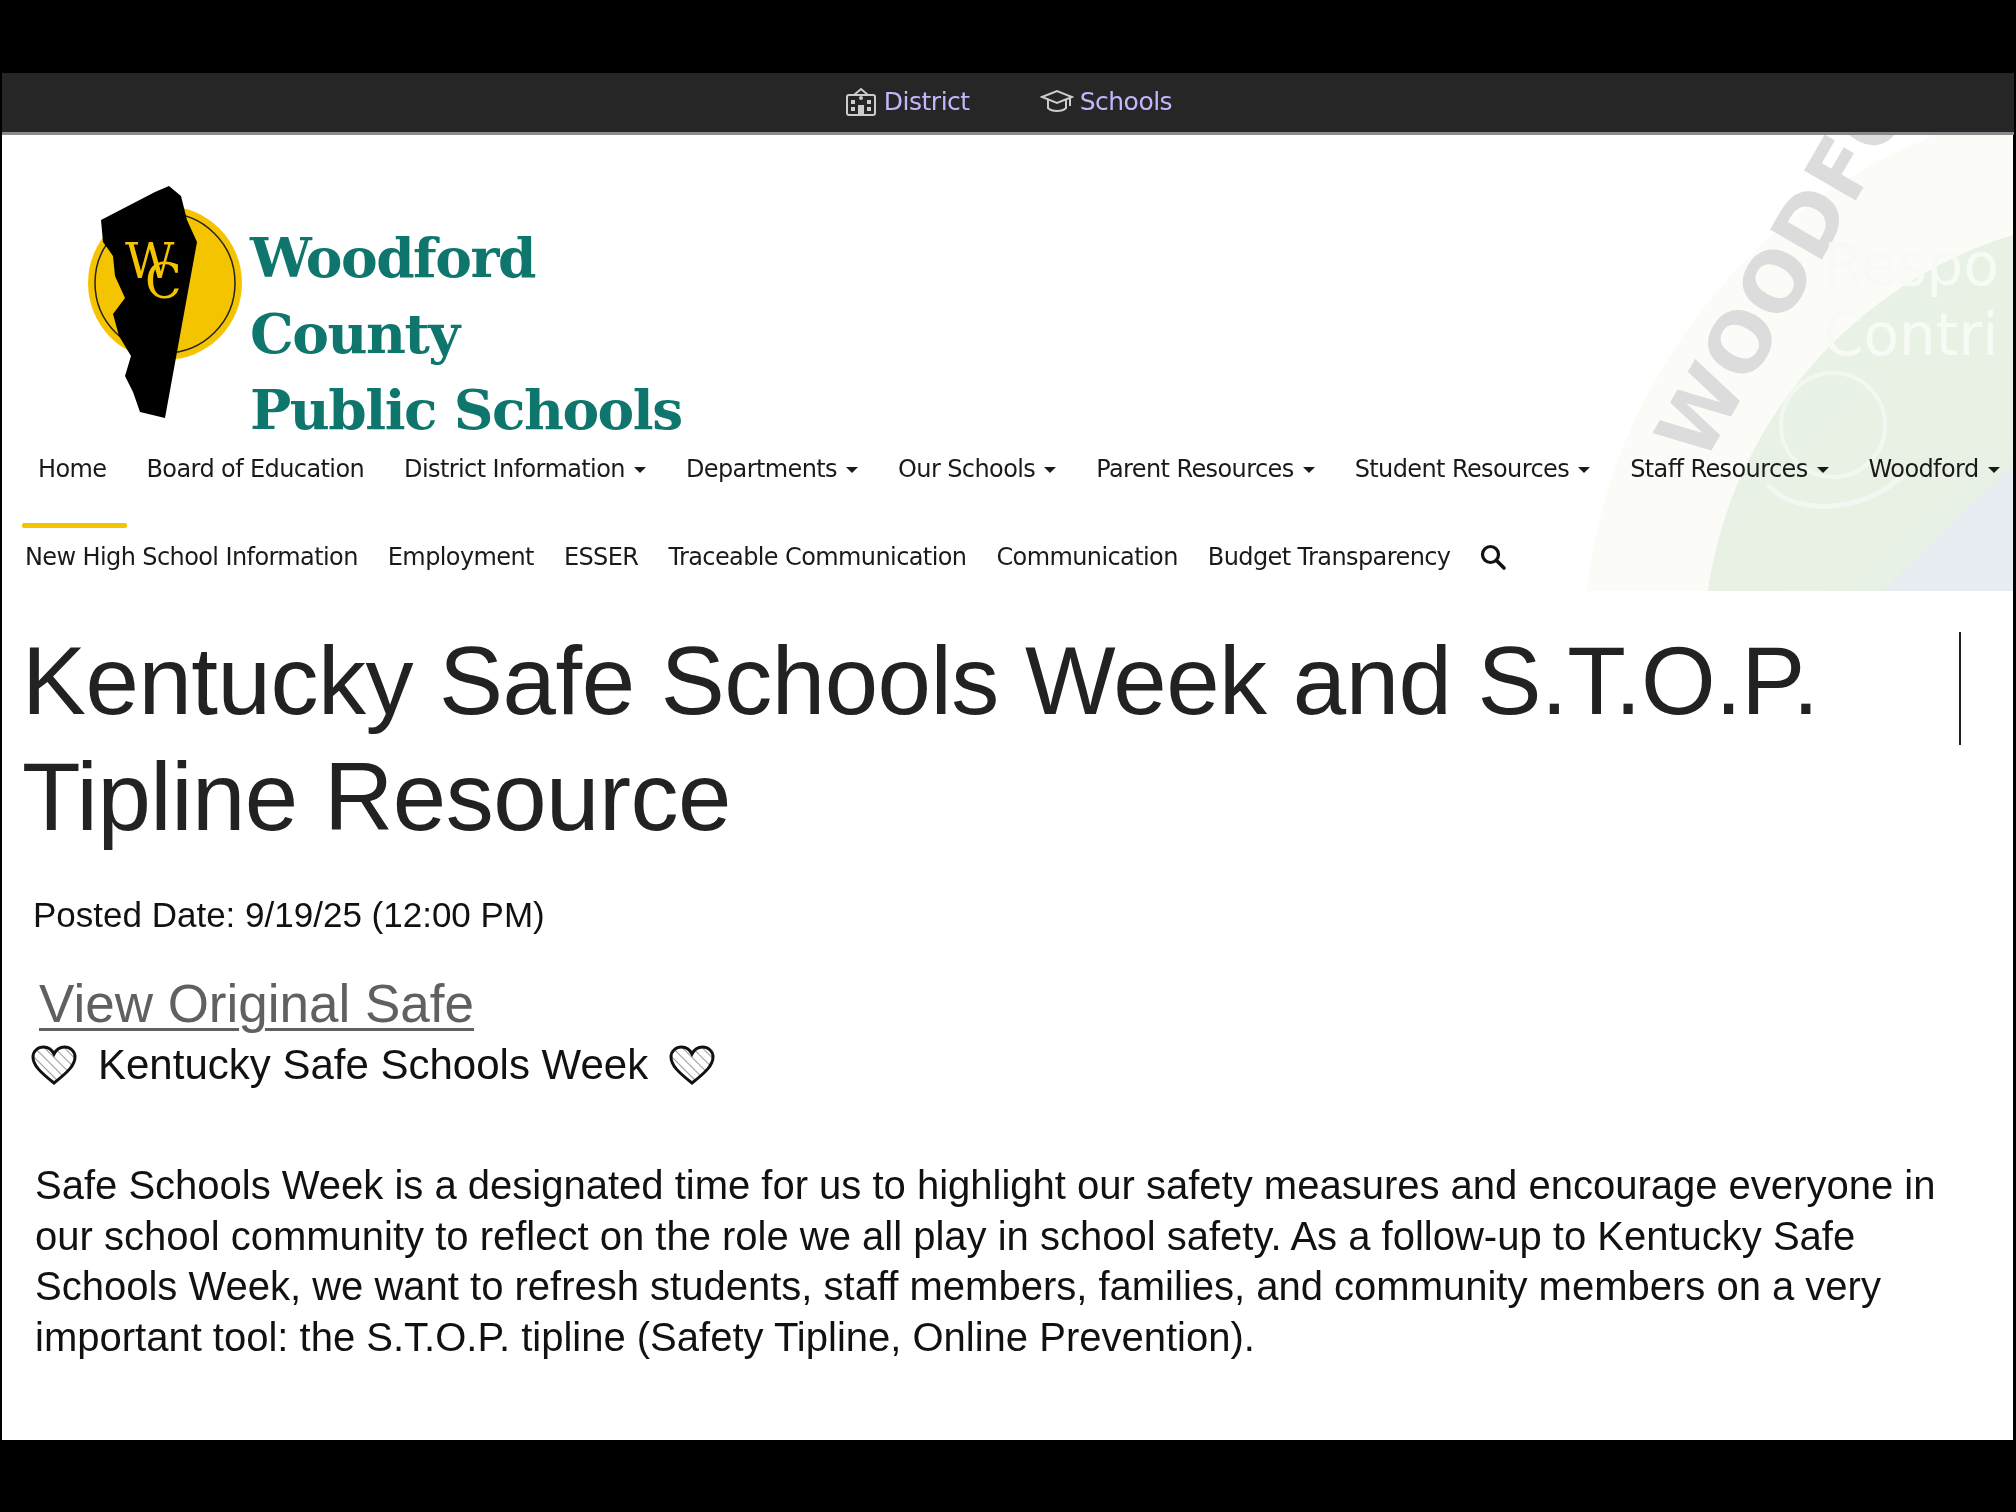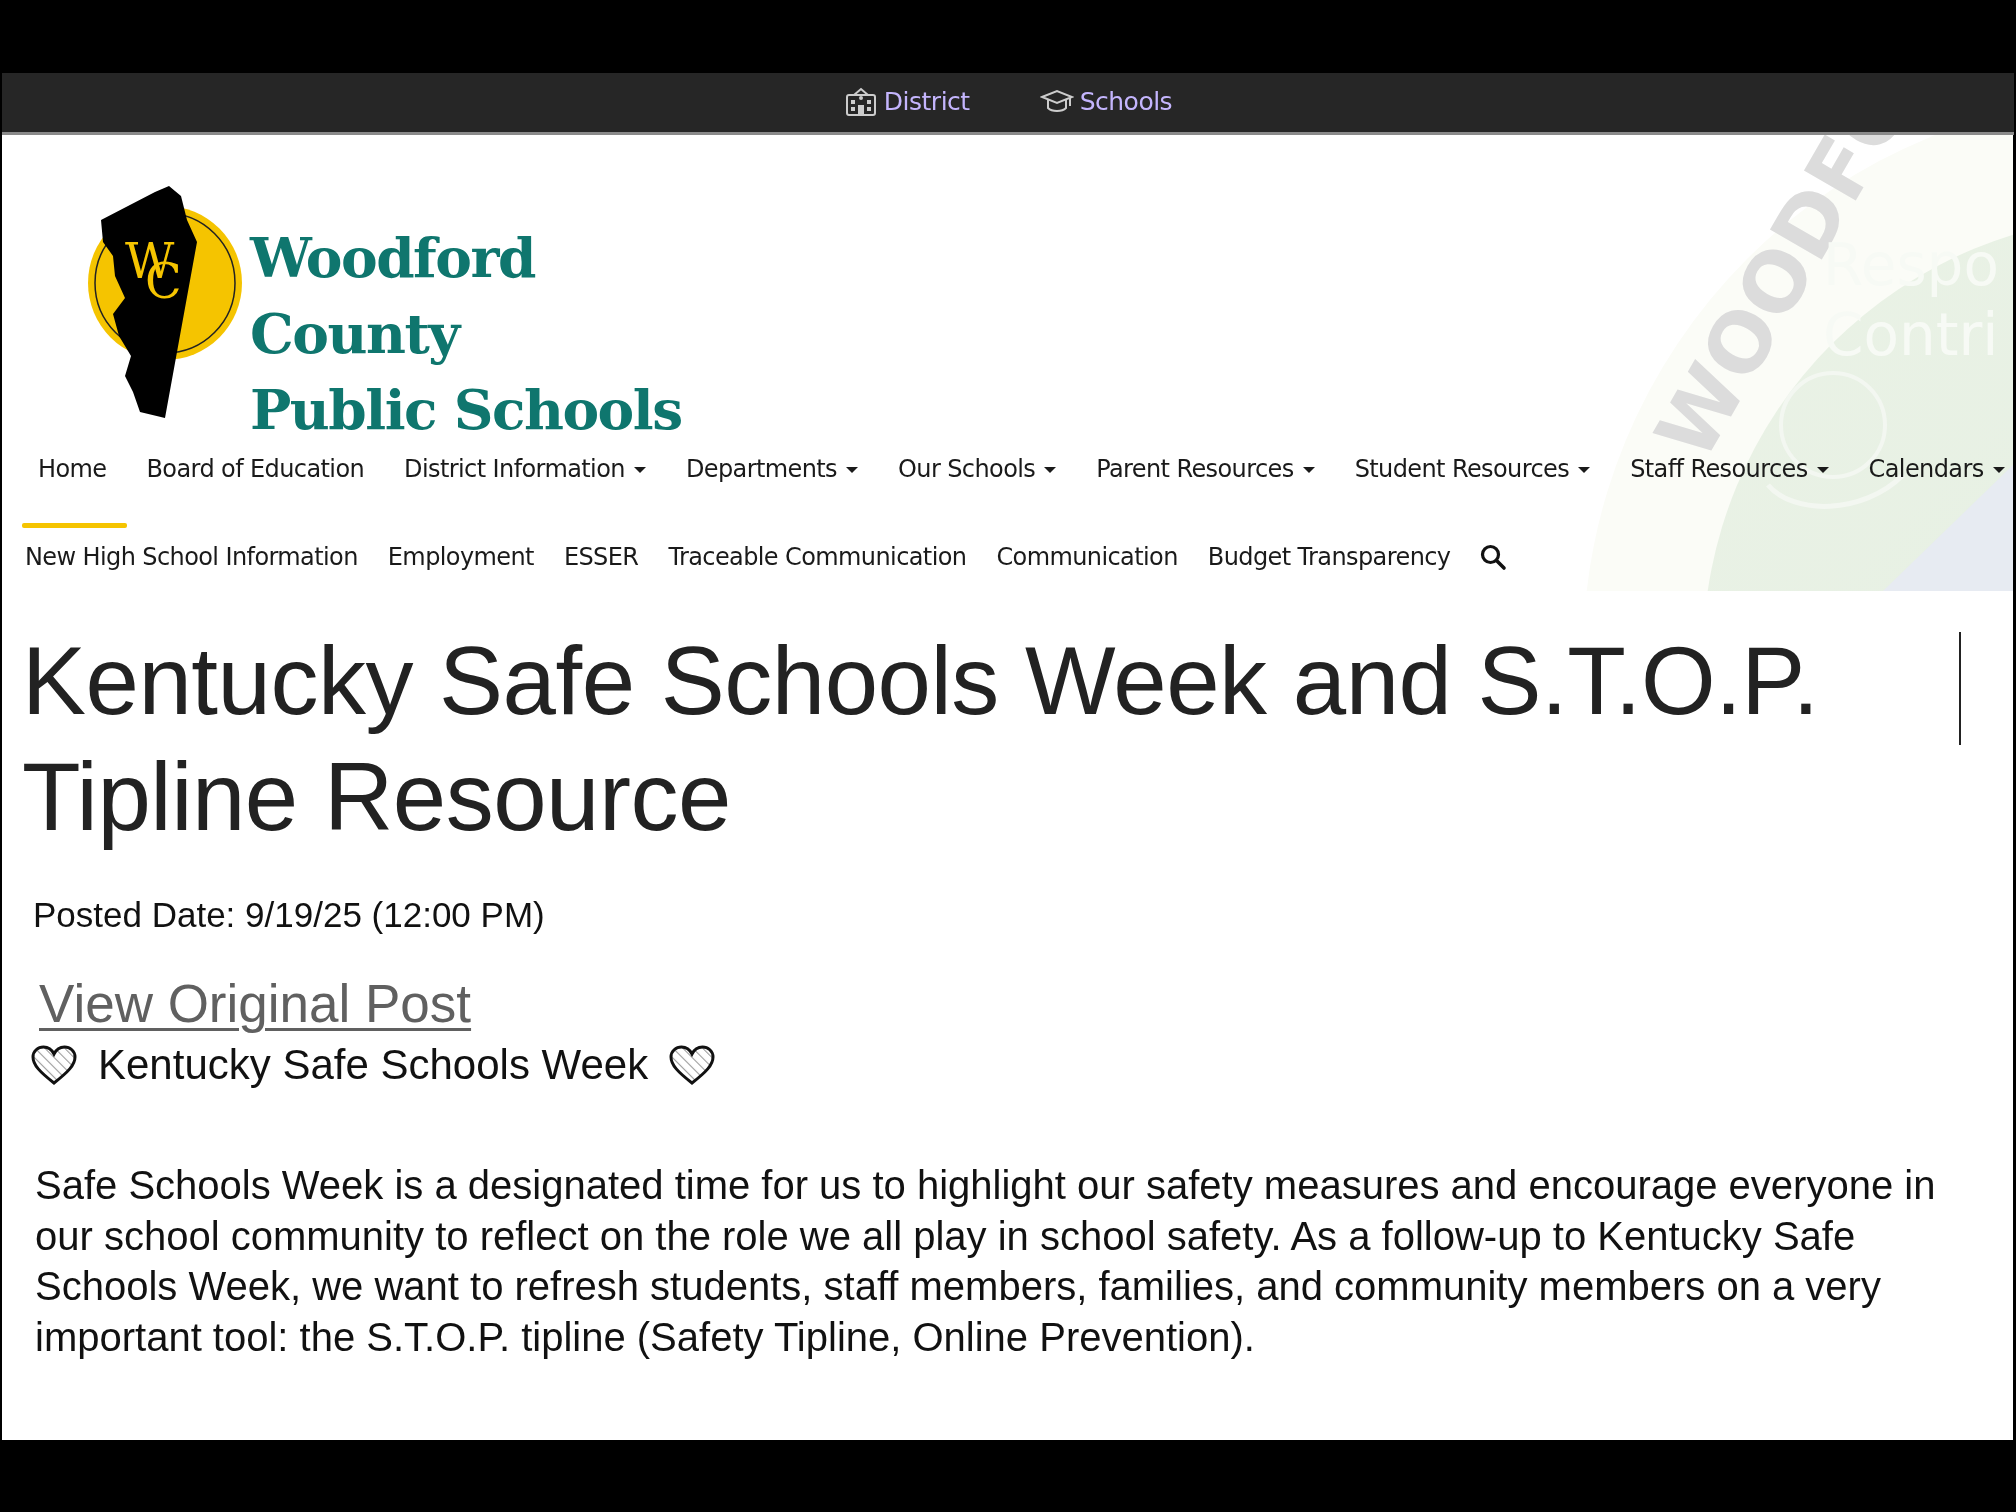--- a/index.html
+++ b/index.html
@@ -167,21 +167,21 @@
       </div>
     <div class="nav-item">
         <span>Student Resources</span>
         <span class="caret"></span>
       </div>
     <div class="nav-item">
         <span>Staff Resources</span>
         <span class="caret"></span>
       </div>
     <div class="nav-item">
-        <span>Calendars</span>
+        <span>Woodford</span>
         <span class="caret"></span>
       </div>
   </nav>
 
   <nav class="nav2">
     <div class="nav-item">
         <span>New High School Information</span>
       </div>
     <div class="nav-item">
         <span>Employment</span>
@@ -204,21 +204,21 @@
         <line x1="17.5" y1="17.5" x2="25" y2="25" stroke="#111" stroke-width="3.6" stroke-linecap="round"></line>
       </svg>
     </div>
   </nav>
 
   <h1 class="title">Kentucky Safe Schools Week and S.T.O.P. Tipline Resource</h1>
   <div class="cursor-bar"></div>
 
   <div class="posted">Posted Date: 9/19/25 (12:00 PM)</div>
 
-  <a class="view-post">View Original Post</a>
+  <a class="view-post">View Original Safe</a>
 
   <div class="kssw">
     <svg class="heart" viewBox="0 0 48 42">
       <defs>
         <pattern id="hatch" width="7" height="7" patternUnits="userSpaceOnUse" patternTransform="rotate(-45)">
           <line x1="0" y1="0" x2="0" y2="7" stroke="#9a9a9a" stroke-width="2.2"></line>
         </pattern>
         <clipPath id="hc">
             <path d="M24 39 C10 28 3 21 3 13 C3 7 8 3 13.5 3 C18 3 22 6 24 10 C26 6 30 3 34.5 3 C40 3 45 7 45 13 C45 21 38 28 24 39 Z"></path>
           </clipPath>

